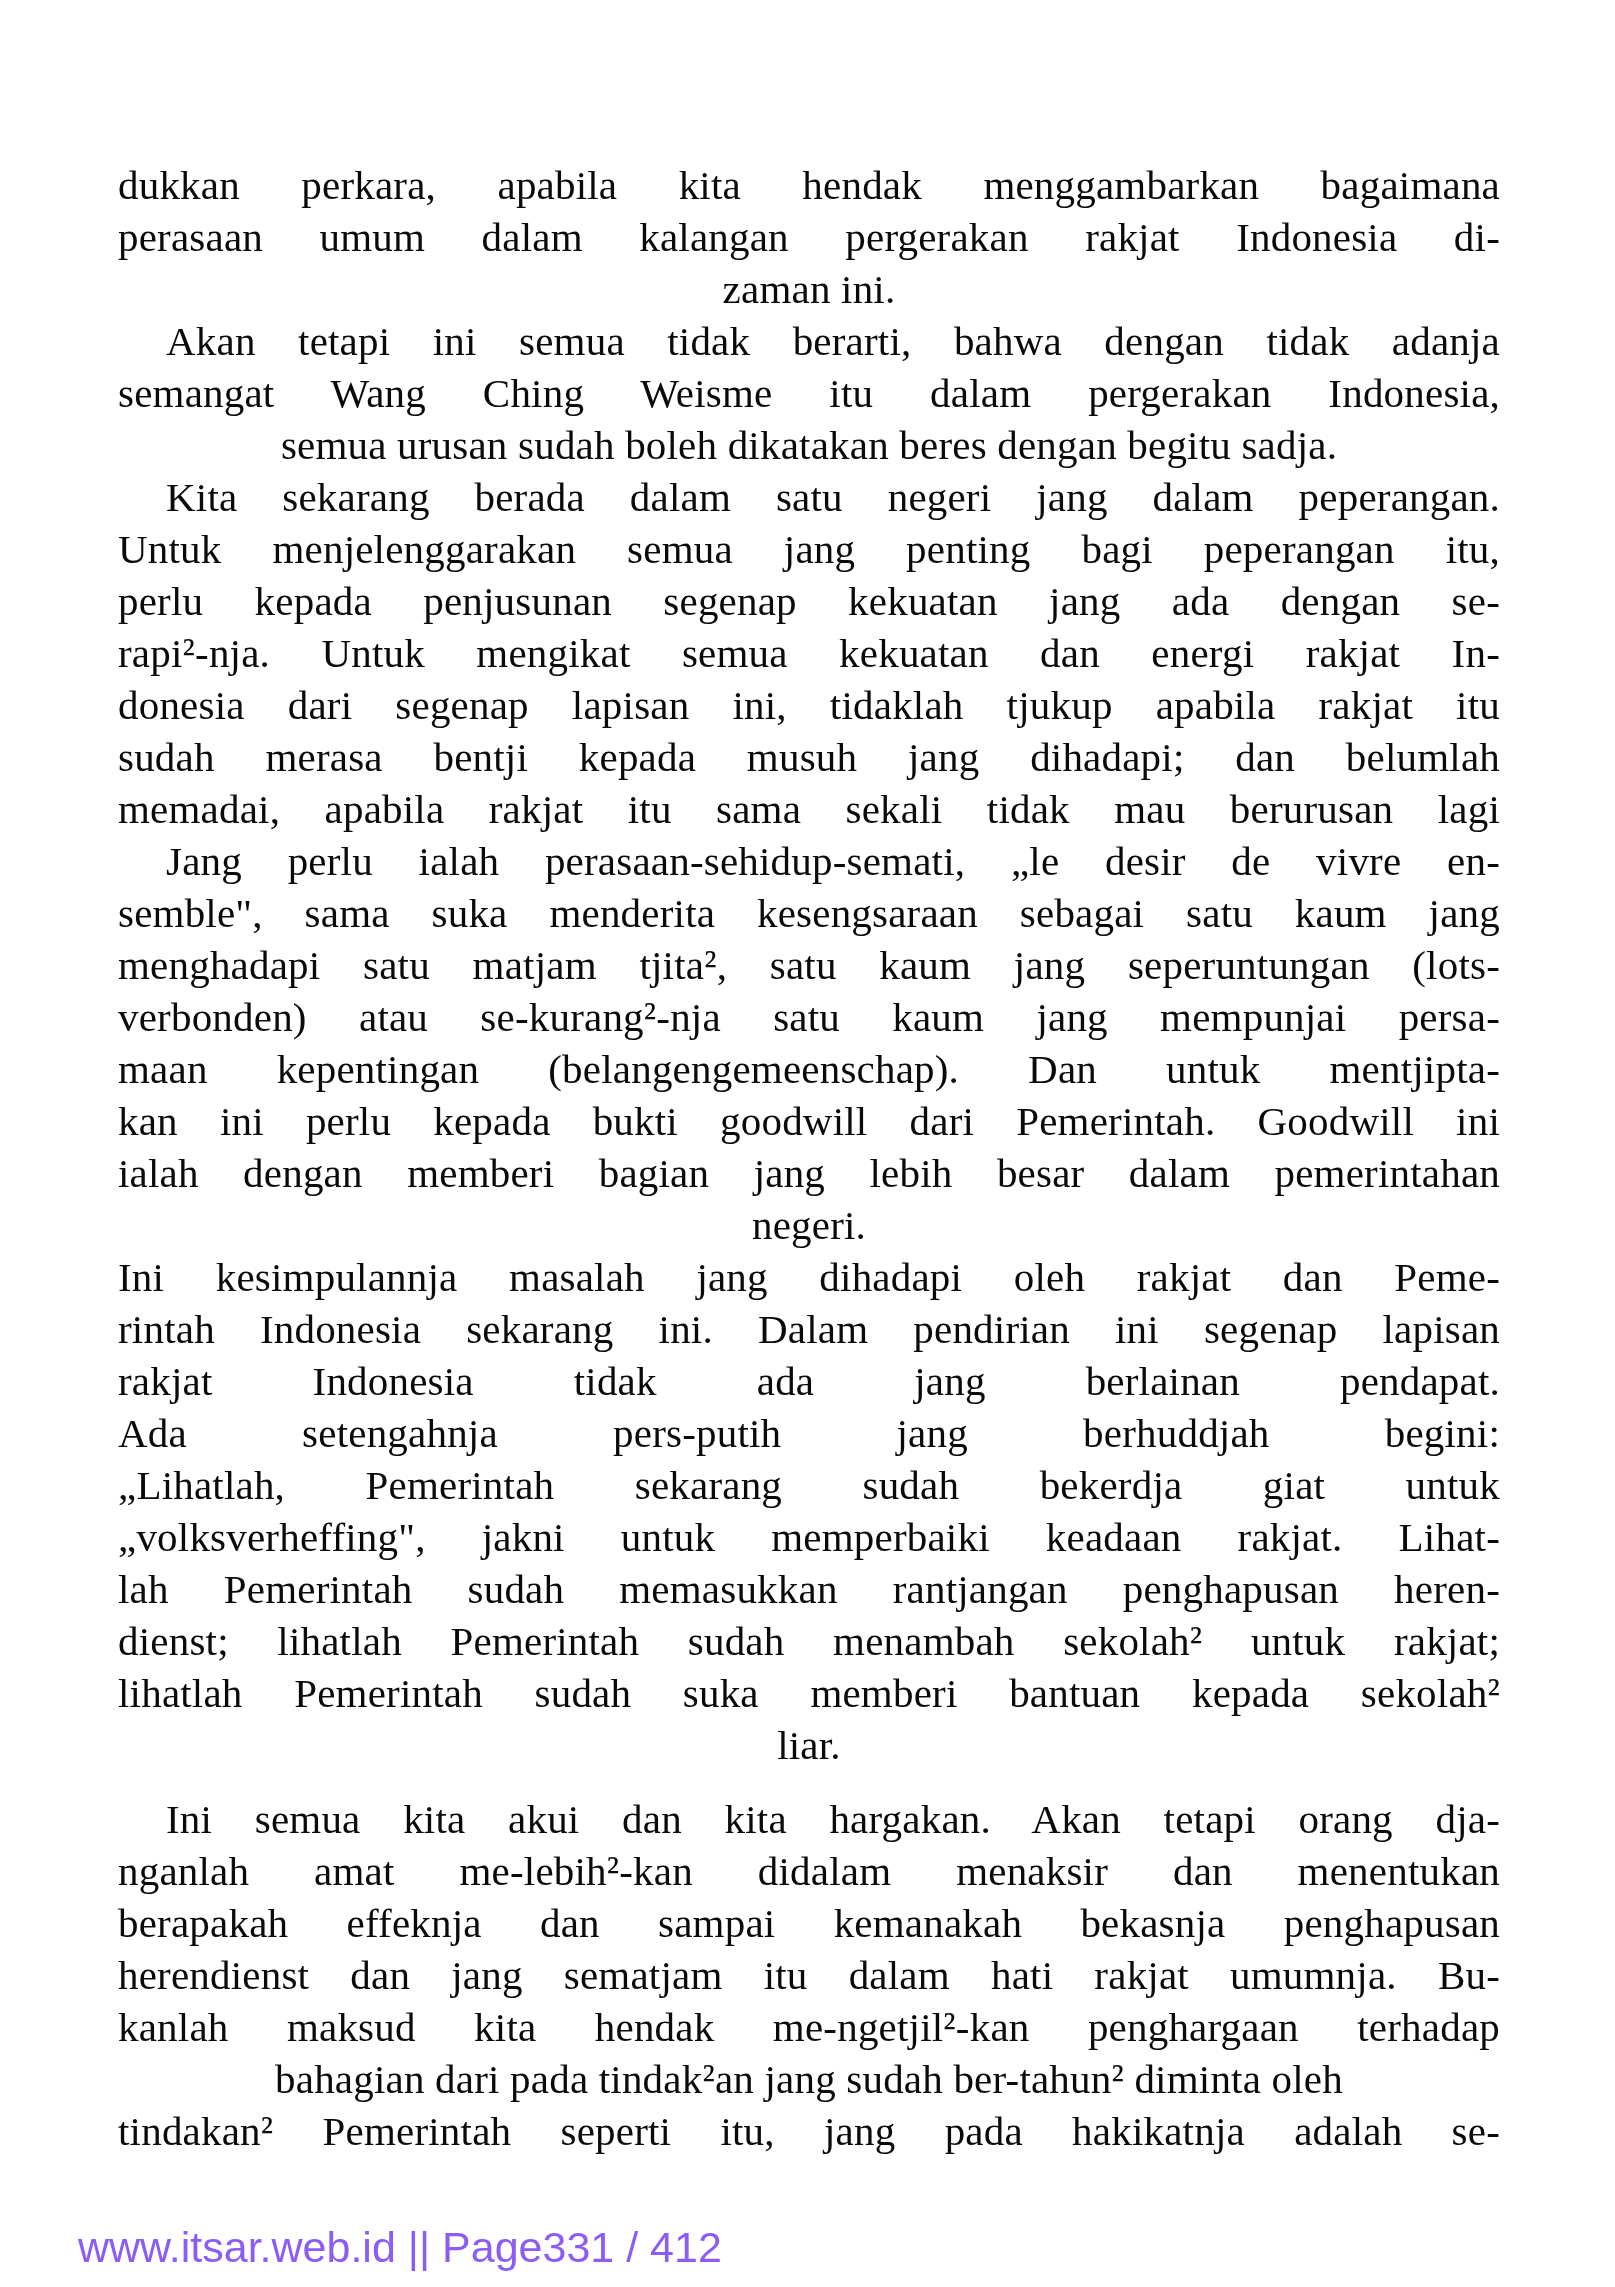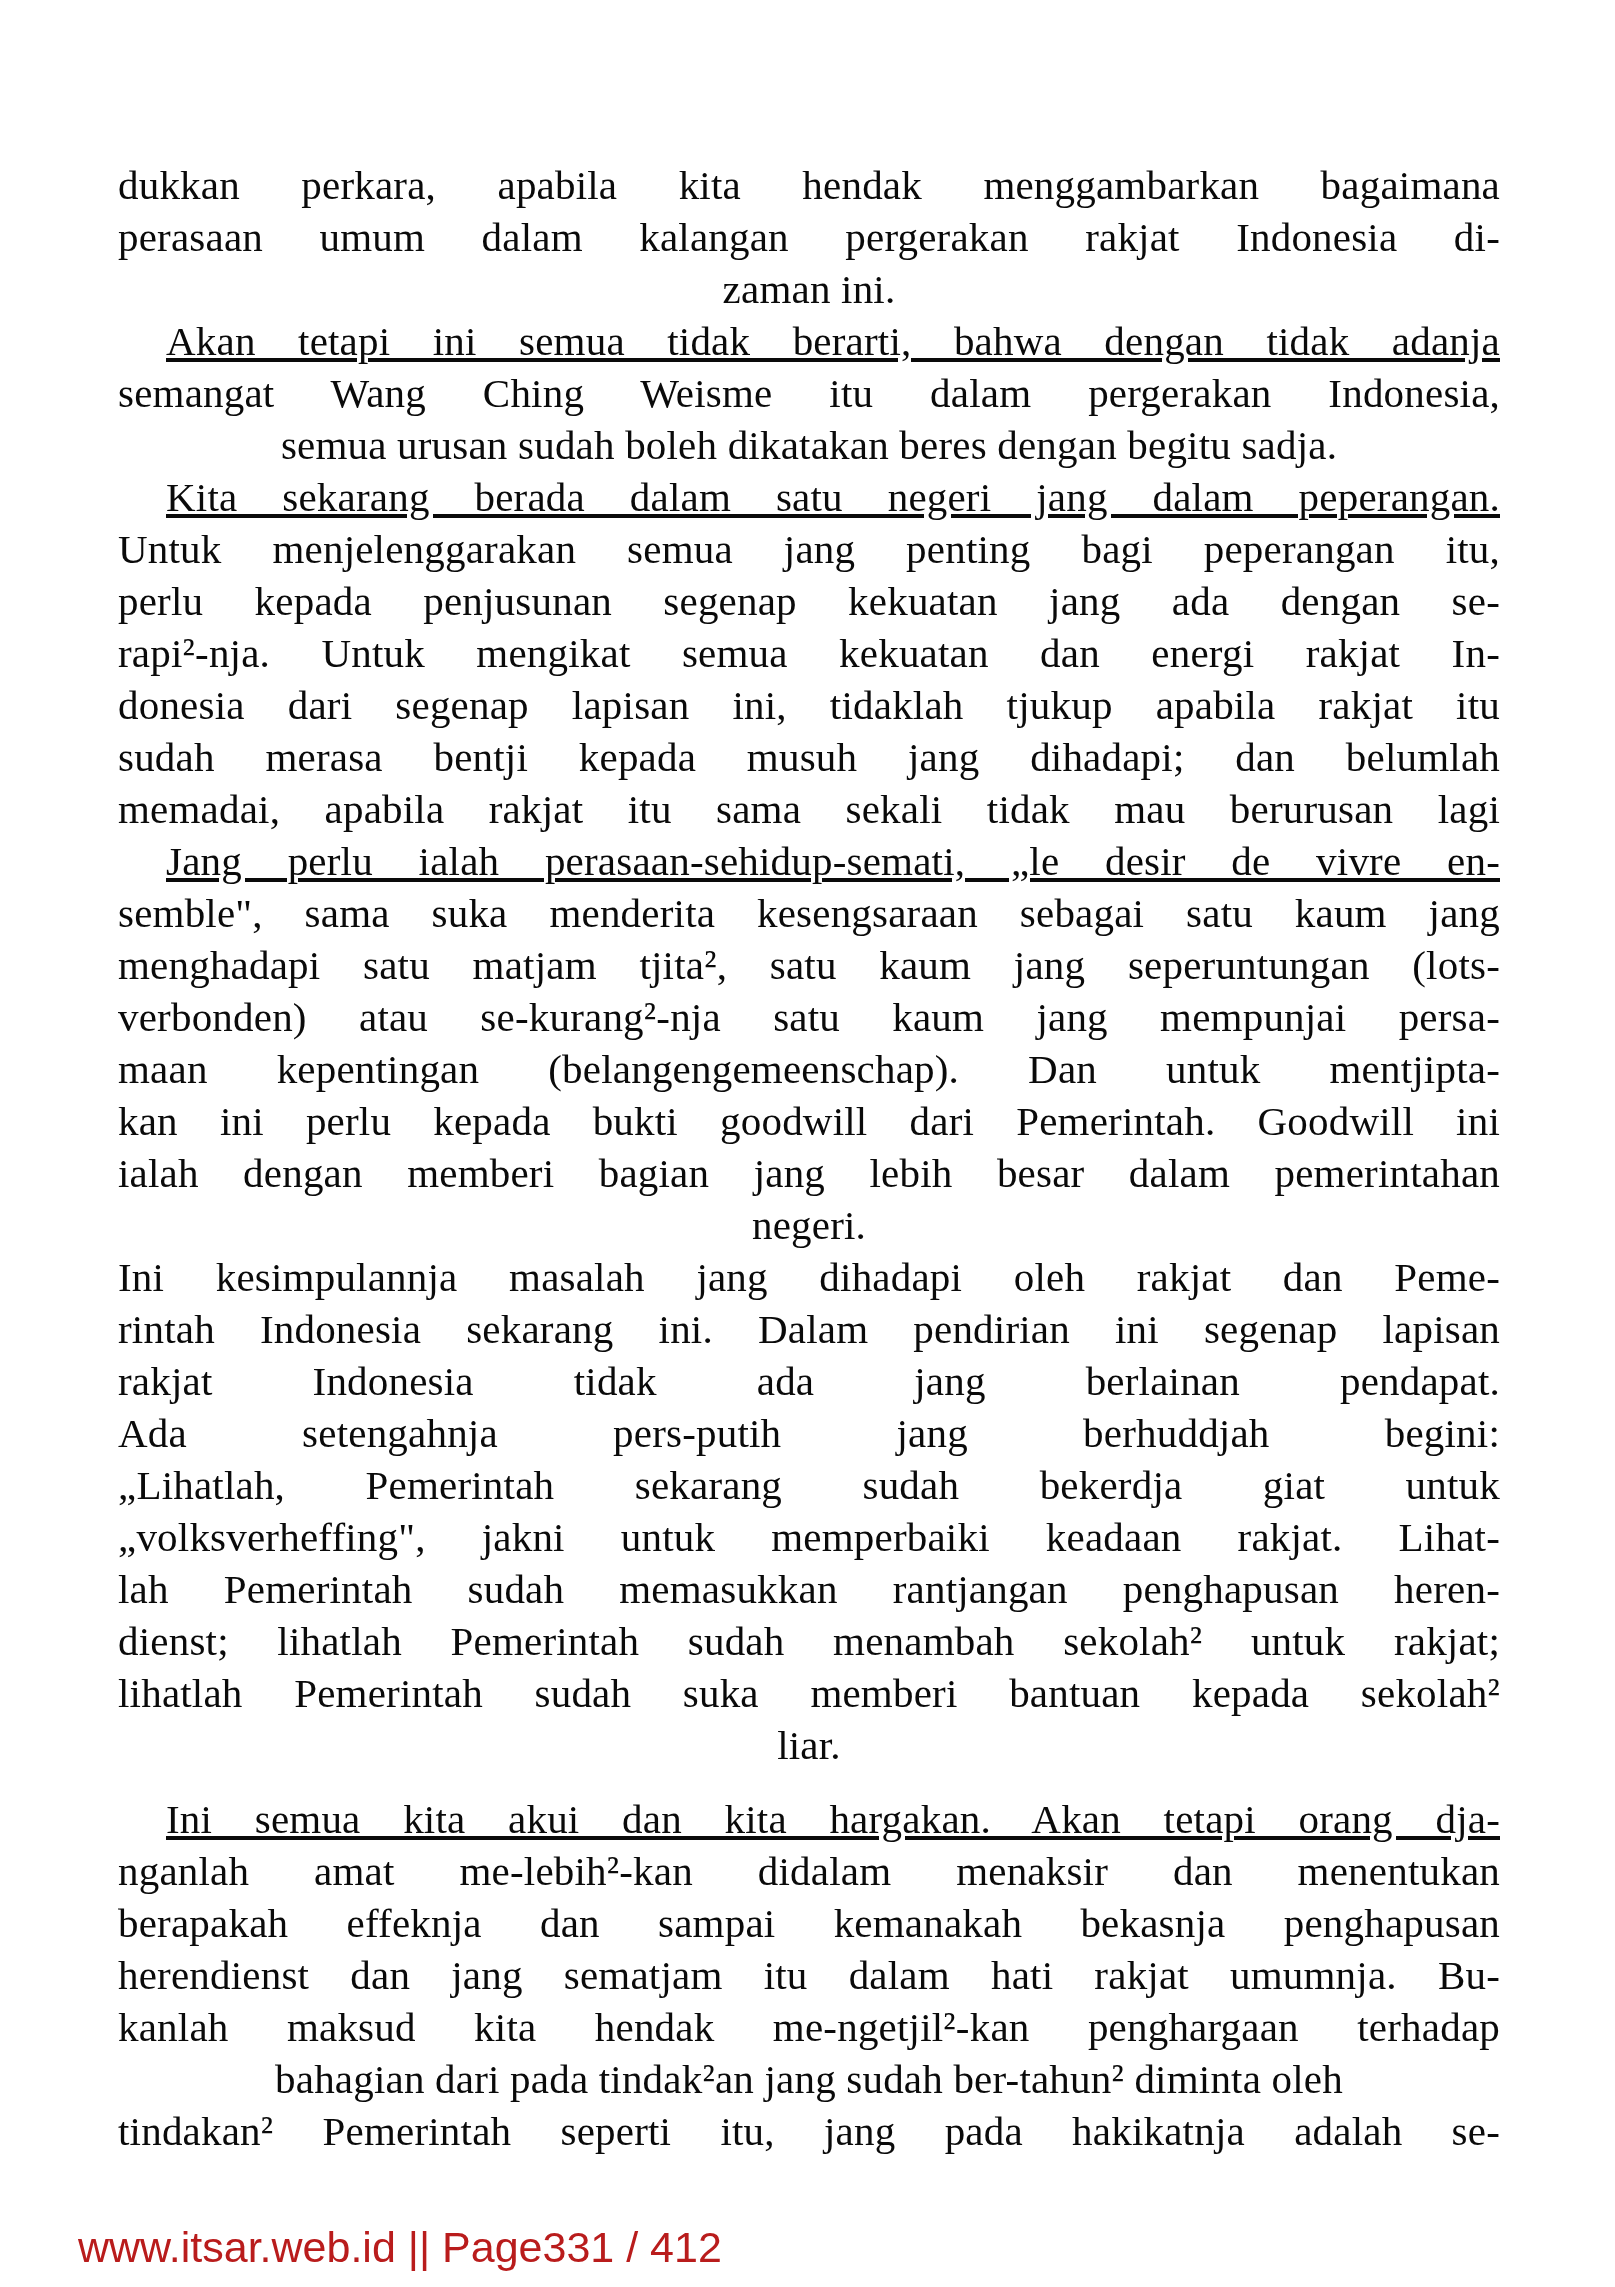--- a/index.html
+++ b/index.html
@@ -35,33 +35,32 @@
     text-align: center;
     letter-spacing: 0.2px;
   }
   .line.just {
     text-align: justify;
     text-align-last: justify;
     text-justify: inter-word;
   }
   .line.ind {
     text-indent: 48px;
-    text-decoration: underline;
   }
   .line.gap {
     margin-top: 22px;
   }
   .footer {
     position: absolute;
     left: 78px;
     top: 2222px;
     font-family: "Liberation Sans", "DejaVu Sans", sans-serif;
     font-size: 43px;
     line-height: 50px;
-    color: #b91c1c;
+    color: #8b5cf6;
     white-space: nowrap;
   }
 </style>
 </head>
 <body>
 
 <div class="page">
   <div class="text-block">
       <div class="line just">dukkan perkara, apabila kita hendak menggambarkan bagaimana</div>
       <div class="line just">perasaan umum dalam kalangan pergerakan rakjat Indonesia di-</div>

